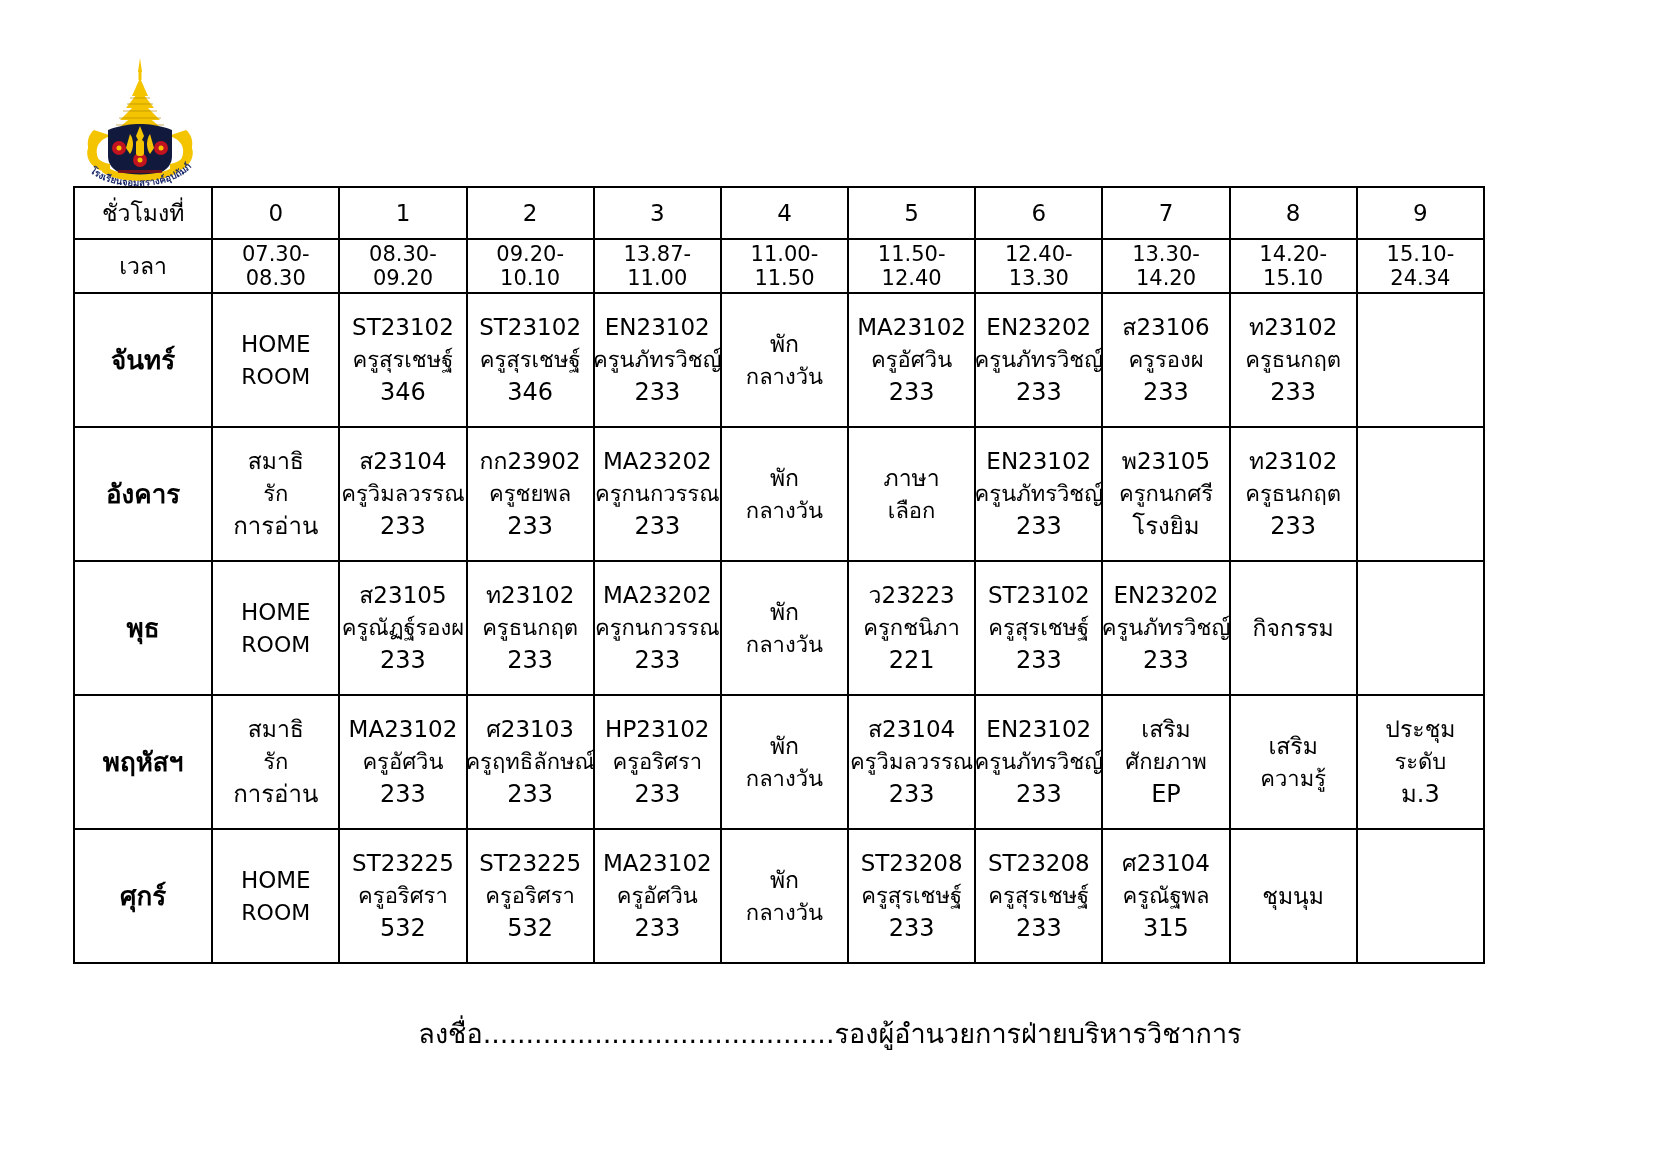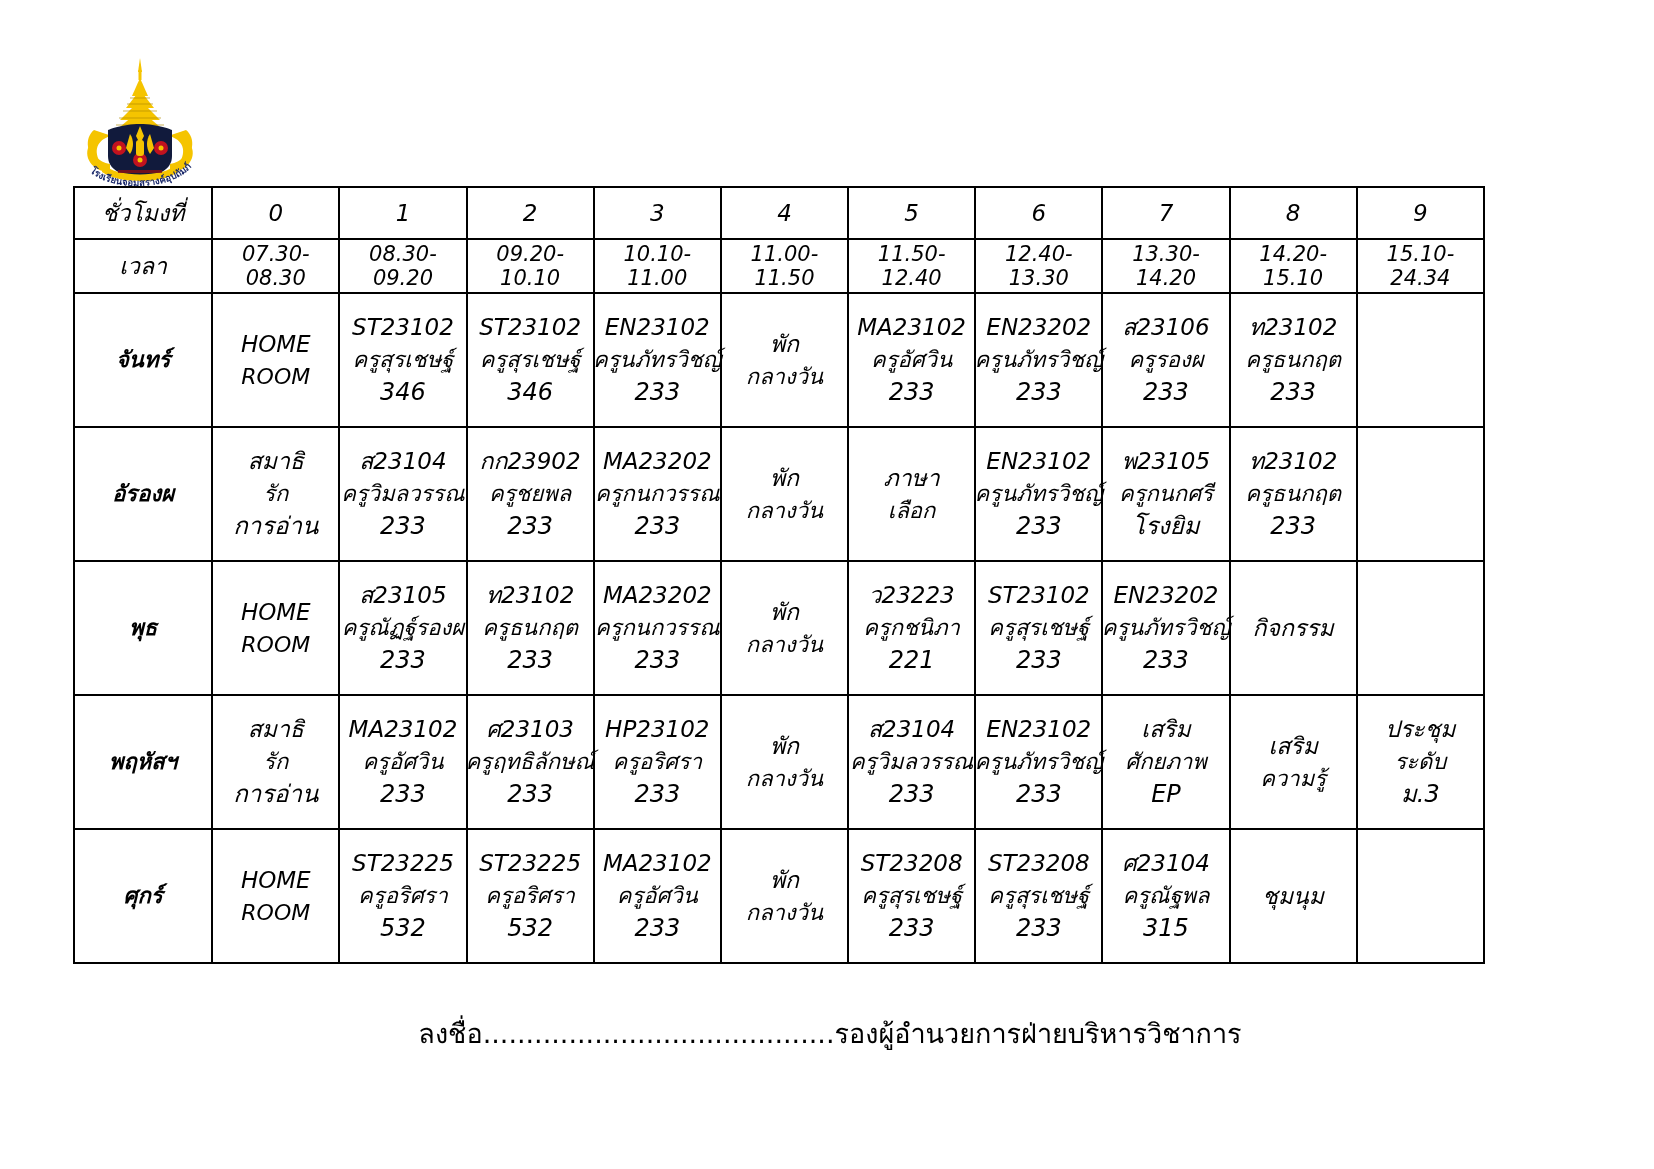--- a/index.html
+++ b/index.html
@@ -48,21 +48,20 @@
     white-space: nowrap;
     font-family: "DejaVu Sans", "Liberation Sans", sans-serif;
   }
 
   
   .tt-wrap {
     position: absolute;
     left: 73px;
     top: 186px;
     width: 1412px;
-    font-style: italic;
   }
   table.timetable {
     border-collapse: collapse;
     table-layout: fixed;
     width: 1412px;
     background: #fff;
   }
   table.timetable td, table.timetable th {
     border: 2px solid #000;
     text-align: center;
@@ -88,21 +87,21 @@
   }
   tr.row-time td.lbl { font-size: 23px; text-align: center; }
 
   tr.row-day td {
     height: 134px;
     font-size: 23px;
     line-height: 1.42;
   }
   tr.row-day td.daycell {
     font-weight: bold;
-    font-size: 22px;
+    font-size: 26px;
   }
   .cell-lines {
     display: flex;
     flex-direction: column;
     justify-content: center;
     align-items: center;
     height: 100%;
   }
   .cl-line { display: block; white-space: nowrap; }
   .cl-code { font-size: 23px; }
@@ -206,21 +205,21 @@
             <td>6</td>
             <td>7</td>
             <td>8</td>
             <td>9</td>
           </tr>
           <tr class="row-time">
             <td class="lbl">เวลา</td>
             <td>07.30-08.30</td>
             <td>08.30-09.20</td>
             <td>09.20-10.10</td>
-            <td>10.10-11.00</td>
+            <td>13.87-11.00</td>
             <td>11.00-11.50</td>
             <td>11.50-12.40</td>
             <td>12.40-13.30</td>
             <td>13.30-14.20</td>
             <td>14.20-15.10</td>
             <td>15.10-24.34</td>
           </tr>
           <tr class="row-day">
             <td class="daycell">จันทร์</td>
             <td>
@@ -282,21 +281,21 @@
                 <span class="cl-line cl-code">ท23102</span>
                 <span class="cl-line cl-teacher">ครูธนกฤต</span>
                 <span class="cl-line cl-room">233</span>
               </div>
             </td>
             <td>
               <div class="cell-lines"></div>
             </td>
           </tr>
           <tr class="row-day">
-            <td class="daycell">อัรองผ</td>
+            <td class="daycell">อังคาร</td>
             <td>
               <div class="cell-lines">
                 <span class="cl-line cl-code">สมาธิ</span>
                 <span class="cl-line cl-teacher">รัก</span>
                 <span class="cl-line cl-room">การอ่าน</span>
               </div>
             </td>
             <td>
               <div class="cell-lines">
                 <span class="cl-line cl-code">ส23104</span>

